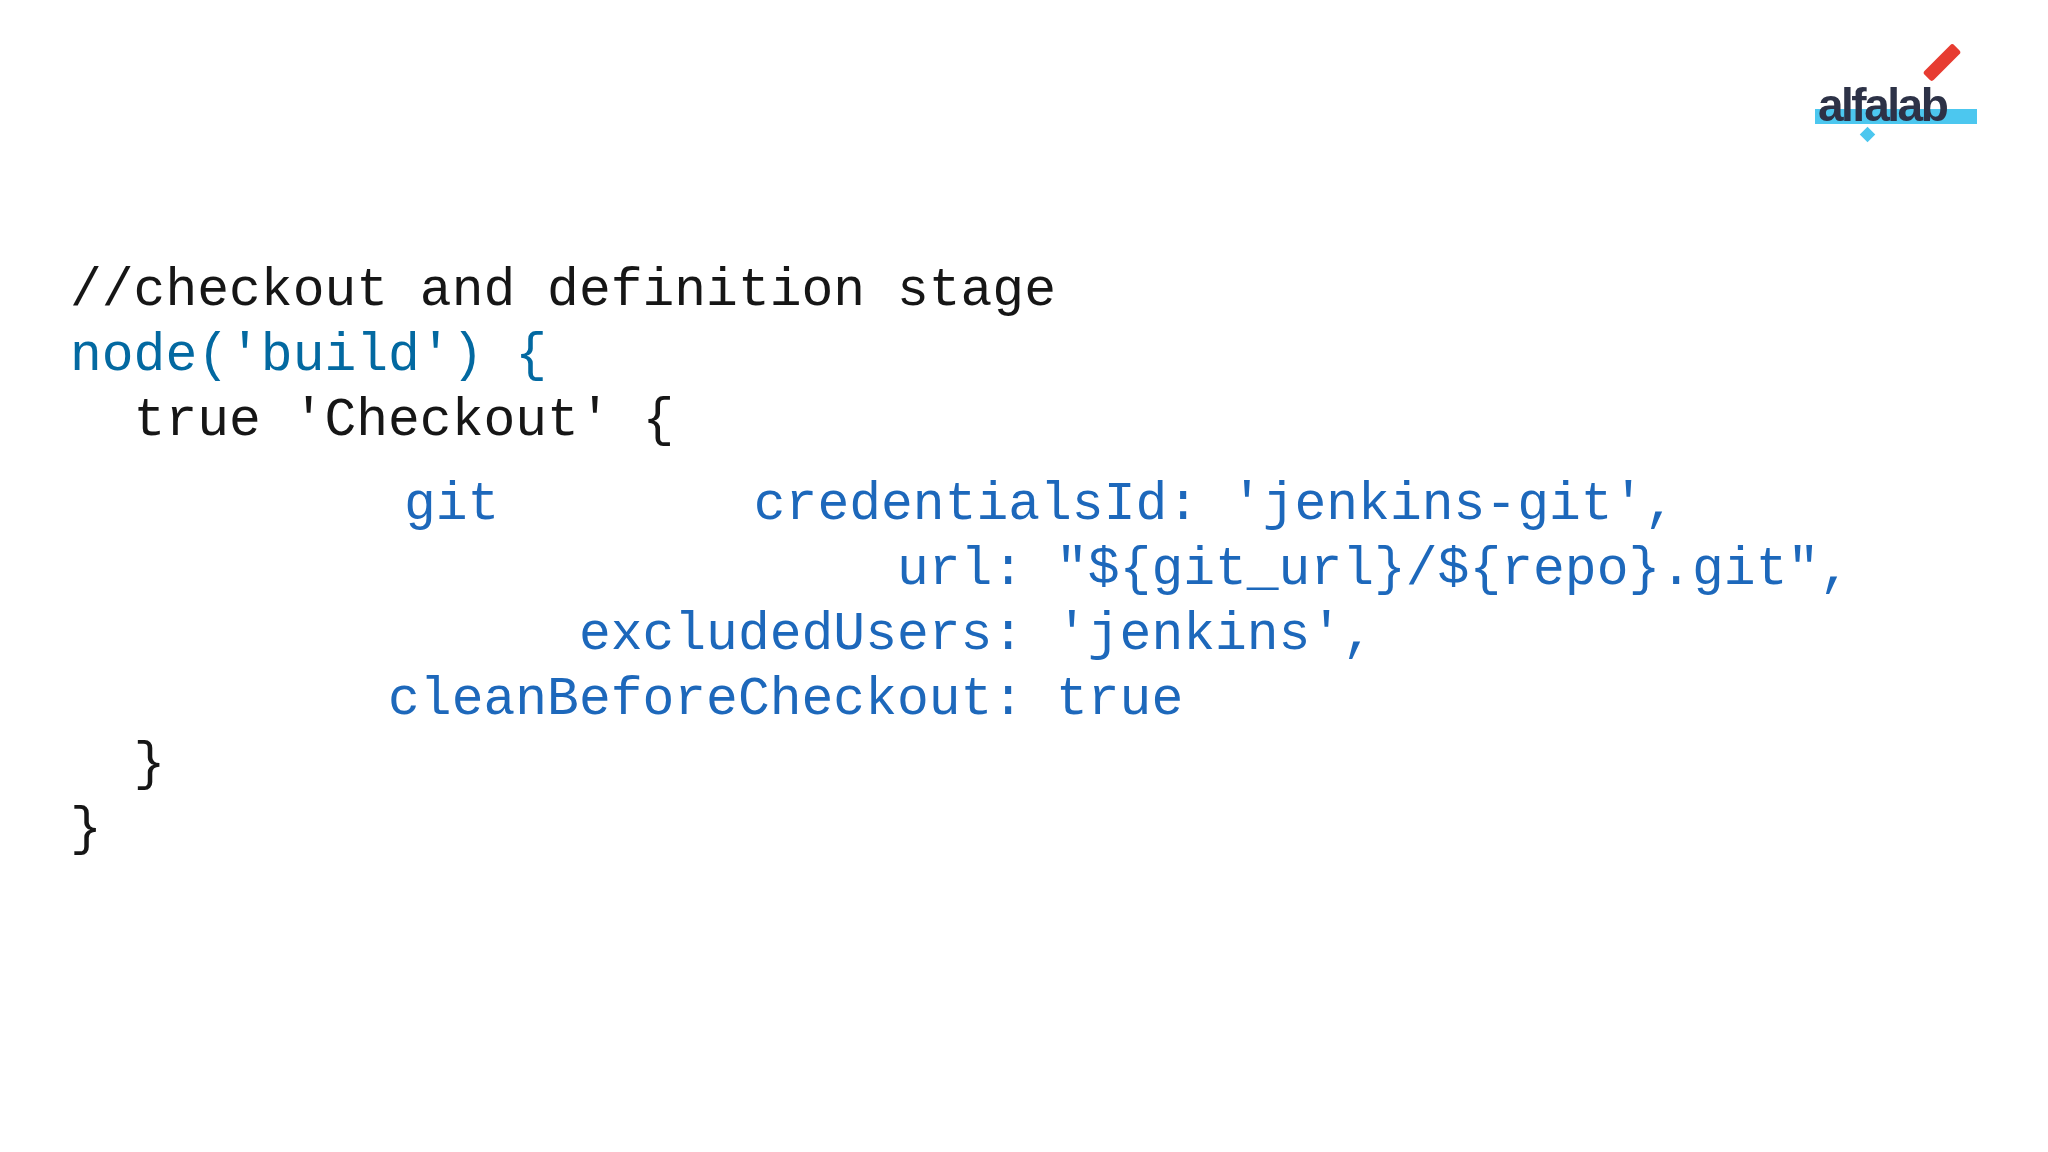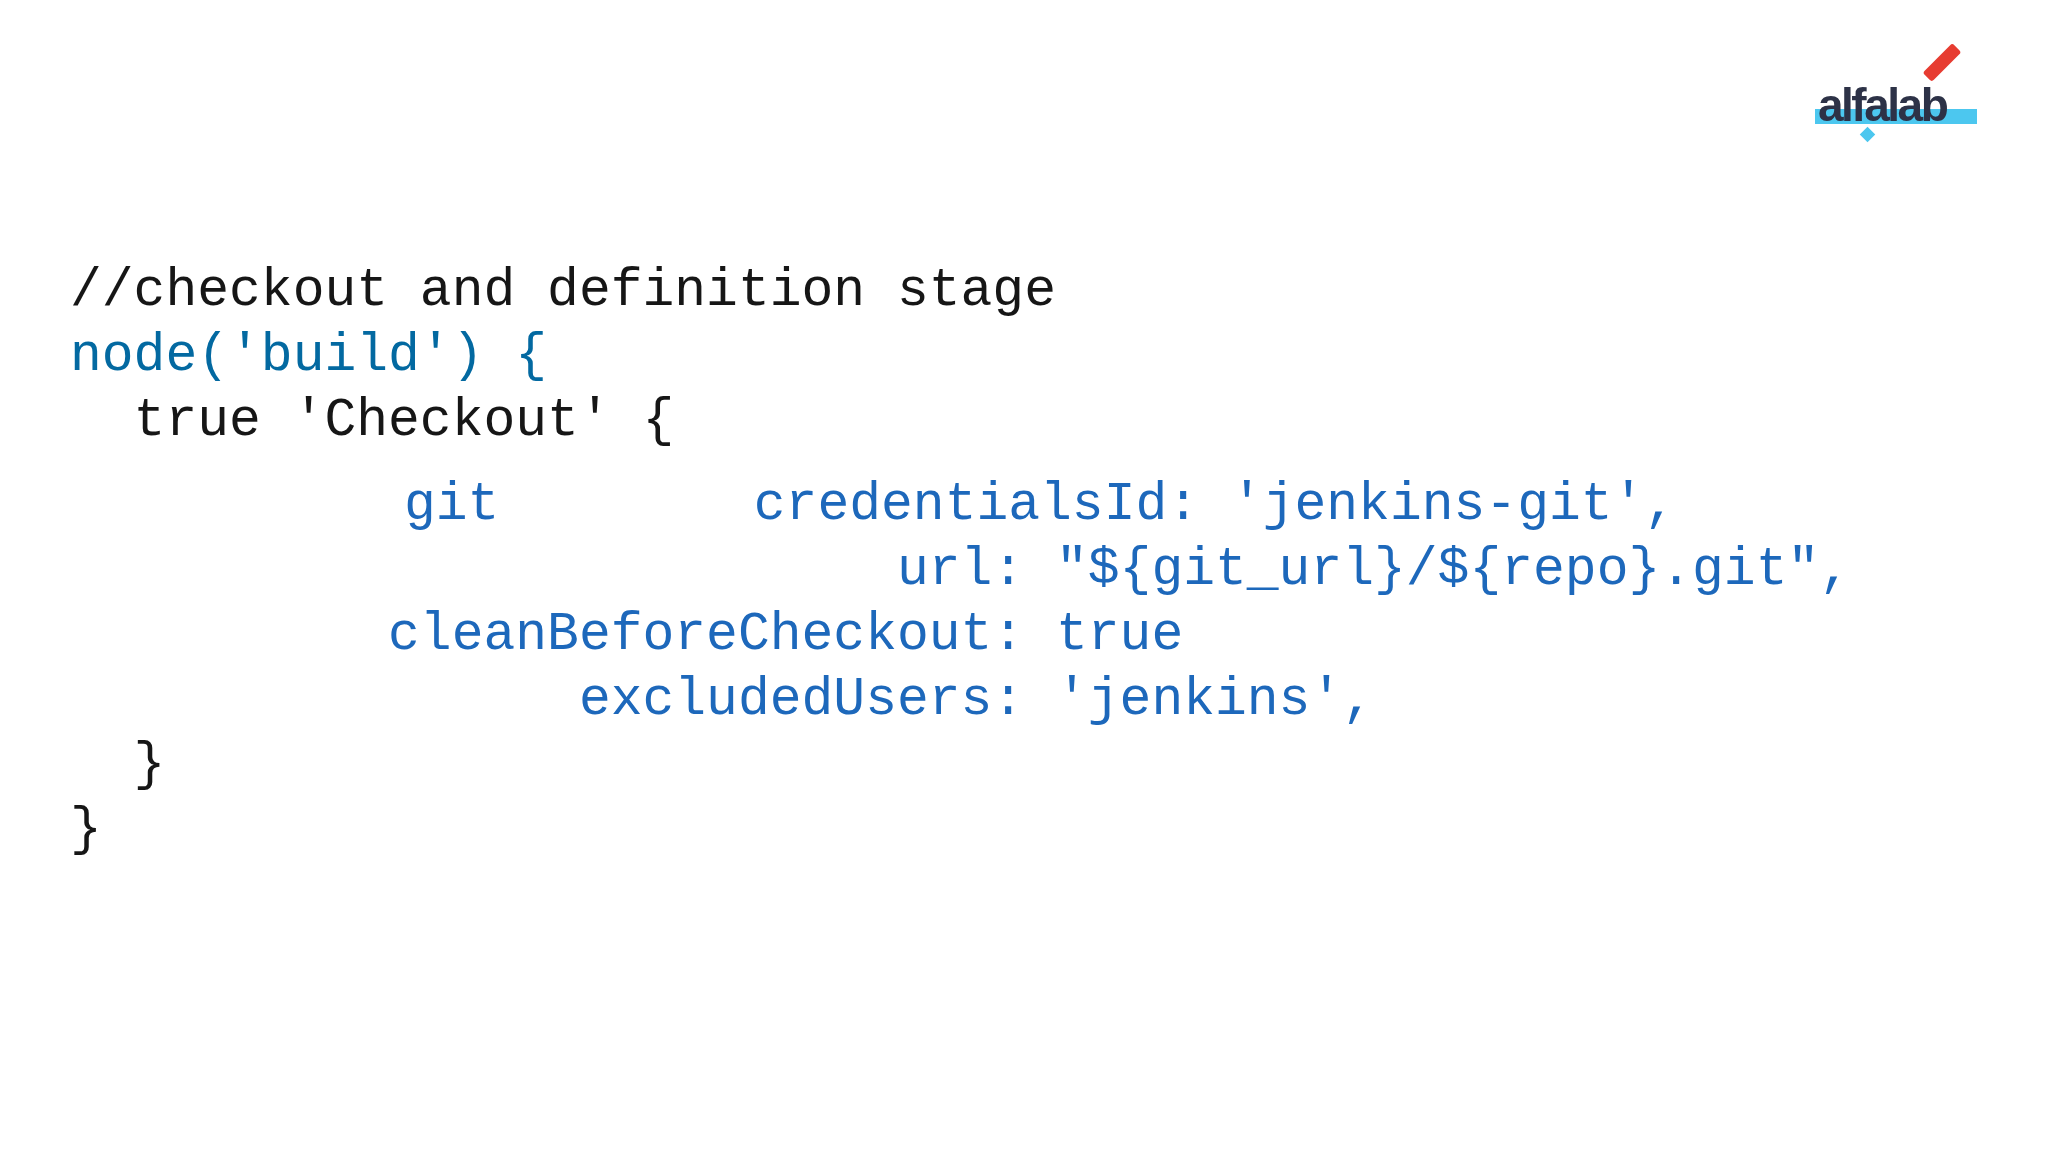--- a/index.html
+++ b/index.html
@@ -83,22 +83,22 @@
 
 <div class="slide" style="background: rgb(255, 255, 255);">
 
   <div class="code-block">
 
   <div class="code-line" style="color: rgb(22, 22, 22);">//checkout and definition stage</div>
       <div class="code-line" style="color: #0369a1;">node('build') {</div>
       <div class="code-line" style="color: rgb(22, 22, 22);">  true 'Checkout' {</div>
       <div class="code-line gap-before" style="color: rgb(29, 104, 187);">     git        credentialsId: 'jenkins-git',</div>
       <div class="code-line" style="color: rgb(29, 104, 187);">                          url: "${git_url}/${repo}.git",</div>
+      <div class="code-line" style="color: rgb(29, 104, 187);">                excludedUsers: 'jenkins',</div>
       <div class="code-line" style="color: rgb(29, 104, 187);">          cleanBeforeCheckout: true</div>
-      <div class="code-line" style="color: rgb(29, 104, 187);">                excludedUsers: 'jenkins',</div>
       <div class="code-line" style="color: rgb(22, 22, 22);">  }</div>
       <div class="code-line" style="color: rgb(22, 22, 22);">}</div>
     </div>
 
   <div class="logo">
     <div class="logo-bar" style="background: rgb(76, 199, 239);"></div>
     <div class="logo-text" style="color: rgb(45, 50, 71);">alfalab</div>
     <div class="logo-slash" style="background: rgb(231, 60, 49);"></div>
     <div class="logo-diamond" style="background: rgb(76, 199, 239);"></div>
   </div>

